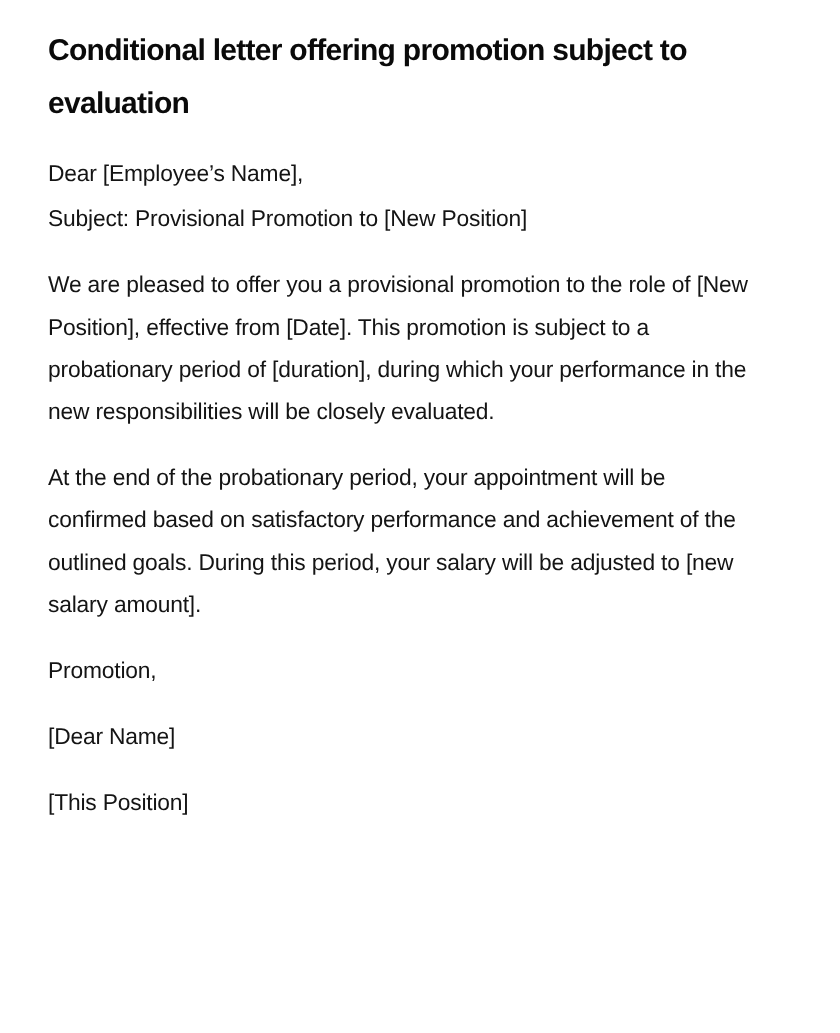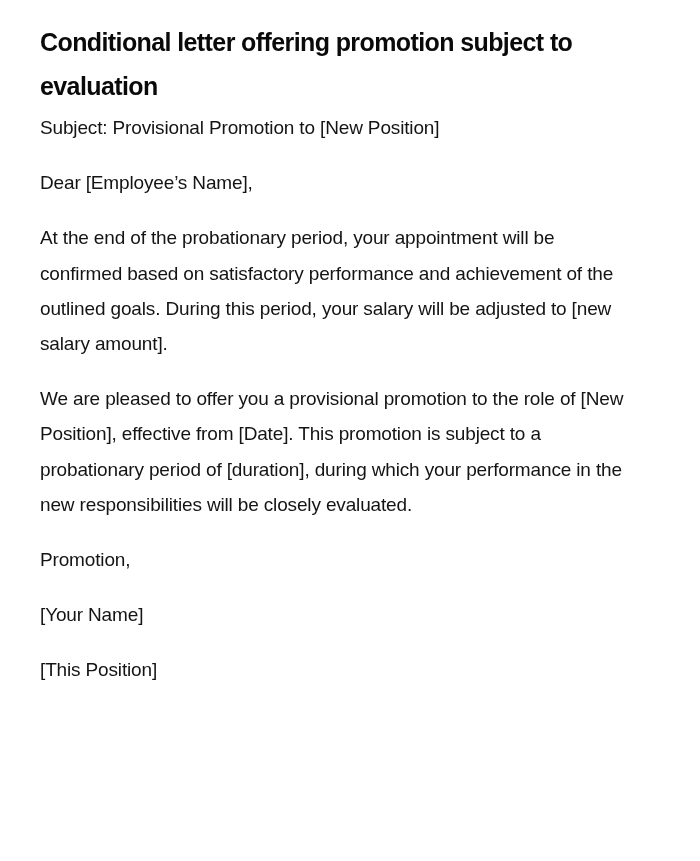--- a/index.html
+++ b/index.html
@@ -39,20 +39,20 @@
       width: 600px;
     }
     .subject { margin-top: 2px; }
     .gap { margin-top: 20px; }
   </style>
 </head>
 <body>
 
 <div class="page">
   <h1 class="title">Conditional letter offering promotion subject to evaluation</h1>
+  <p class="para gap">Dear [Employee’s Name],</p>
   <p class="para subject">Subject: Provisional Promotion to [New Position]</p>
-  <p class="para gap">Dear [Employee’s Name],</p>
+  <p class="para gap">We are pleased to offer you a provisional promotion to the role of [New Position], effective from [Date]. This promotion is subject to a probationary period of [duration], during which your performance in the new responsibilities will be closely evaluated.</p>
   <p class="para gap">At the end of the probationary period, your appointment will be confirmed based on satisfactory performance and achievement of the outlined goals. During this period, your salary will be adjusted to [new salary amount].</p>
-  <p class="para gap">We are pleased to offer you a provisional promotion to the role of [New Position], effective from [Date]. This promotion is subject to a probationary period of [duration], during which your performance in the new responsibilities will be closely evaluated.</p>
   <p class="para gap">Promotion,</p>
-  <p class="para gap">[Your Name]</p>
+  <p class="para gap">[Dear Name]</p>
   <p class="para gap">[This Position]</p>
 </div>
 
 </body></html>

